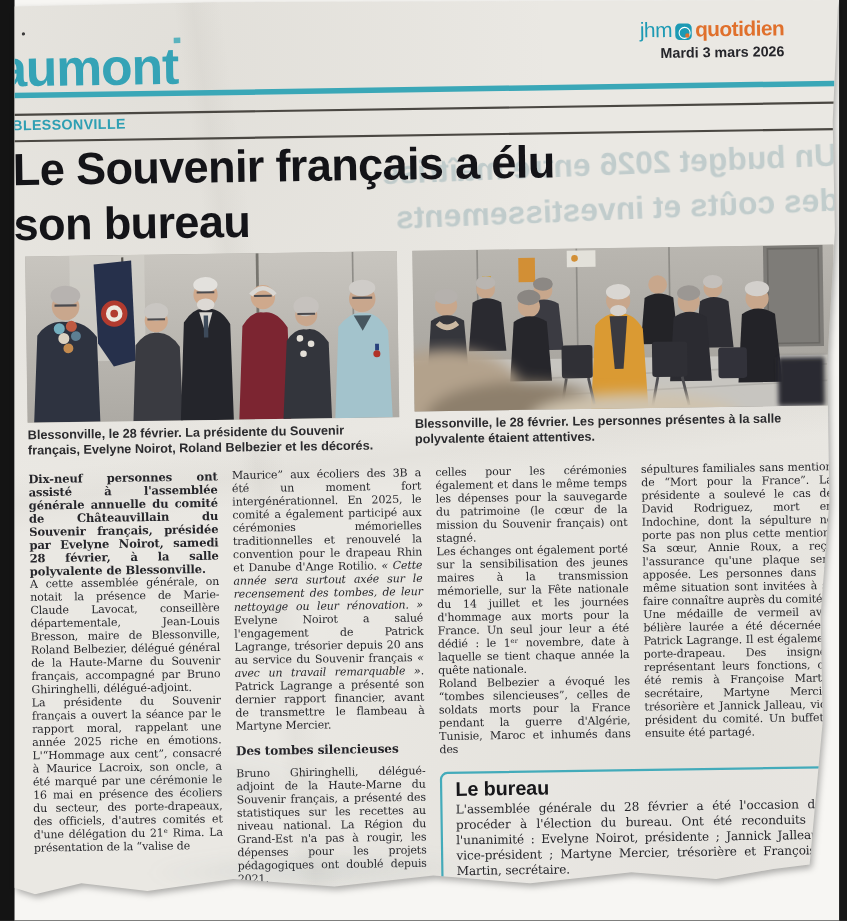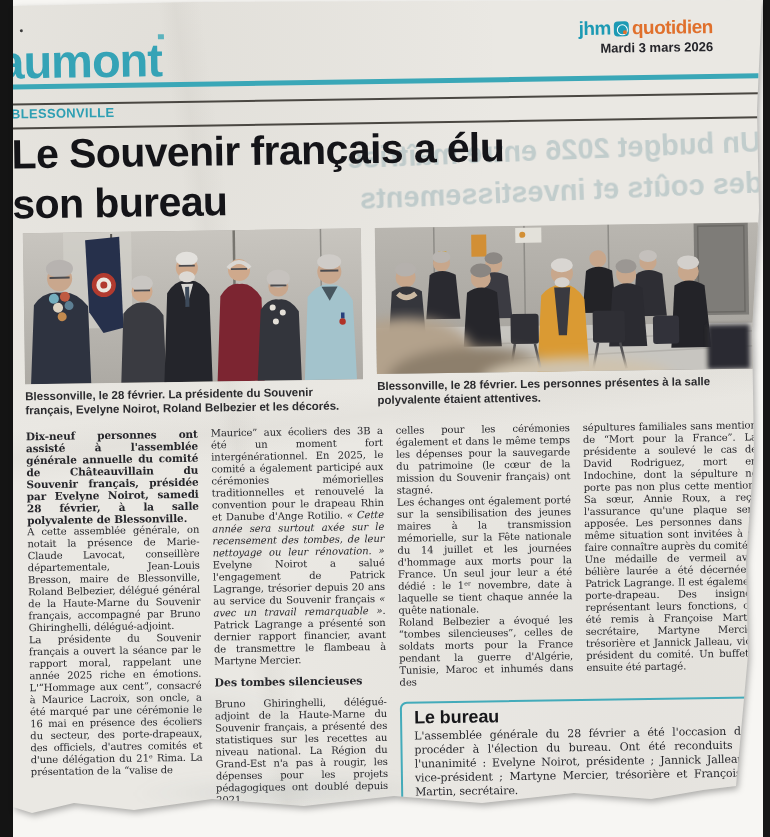--- a/index.html
+++ b/index.html
@@ -21,21 +21,21 @@
       radial-gradient(ellipse at 20% 8%, rgba(120,115,100,.08), rgba(0,0,0,0) 40%),
       radial-gradient(ellipse at 85% 95%, rgba(120,115,100,.07), rgba(0,0,0,0) 45%);
   }
   .print { position:absolute; inset:0; transform:rotate(-0.85deg); transform-origin:30px 380px; }
 
   
   .section-title { position:absolute; left:-10px; top:34px; font-size:47px; font-weight:bold;
     color:#35a3b6; letter-spacing:-1px; }
   .brand { position:absolute; left:535px; top:26px; width:170px; display:flex;
     justify-content:flex-end; align-items:center; gap:3px; }
-  .jhm { color:#1d9ab4; font-weight:bold; font-size:19px; letter-spacing:-.5px; }
+  .jhm { color:#1d9ab4; font-weight:normal; font-size:19px; letter-spacing:-.5px; }
   .brand-icon { width:15px; height:15px; background:#1d9ab4; border-radius:4px; position:relative; }
   .brand-icon::before { content:""; position:absolute; left:3px; top:3px; width:9px; height:9px;
     border:1.8px solid #fff; border-radius:50%; }
   .brand-icon::after { content:""; position:absolute; right:2px; bottom:2px; width:4px; height:4px;
     background:#e0702c; border-radius:50%; }
   .quotidien { color:#e0702c; font-weight:bold; font-size:19px; letter-spacing:-.5px; }
   .issue-date { position:absolute; left:535px; top:49px; width:170px; text-align:right;
     font-size:13px; font-weight:bold; color:#25252a; }
   .teal-bar { position:absolute; left:0; right:0; top:84px; height:5px; background:#3aa7b7; }
   .rule { position:absolute; left:0; right:0; height:1.5px; background:#4a4742; }

